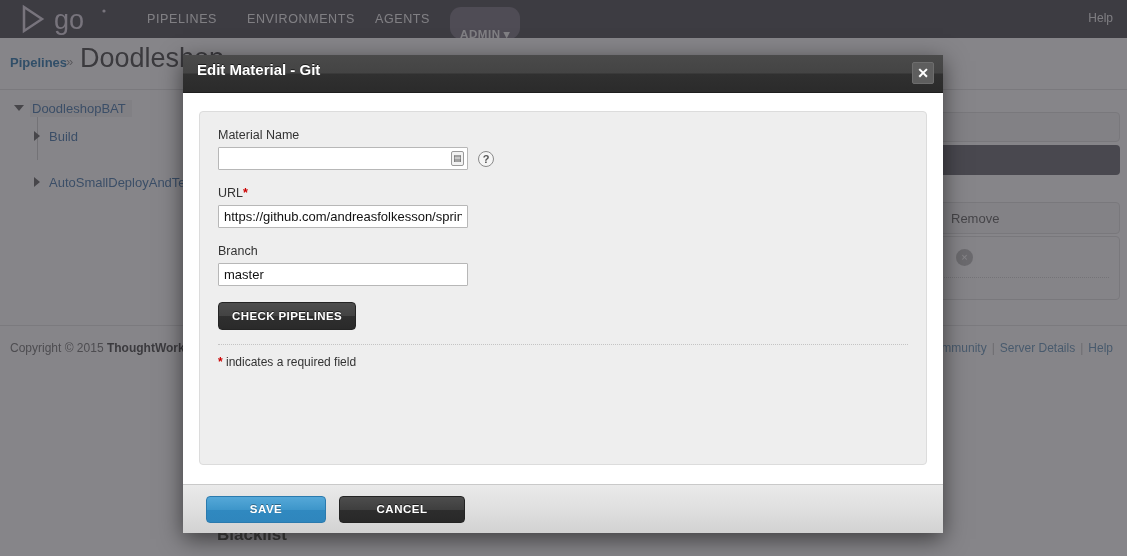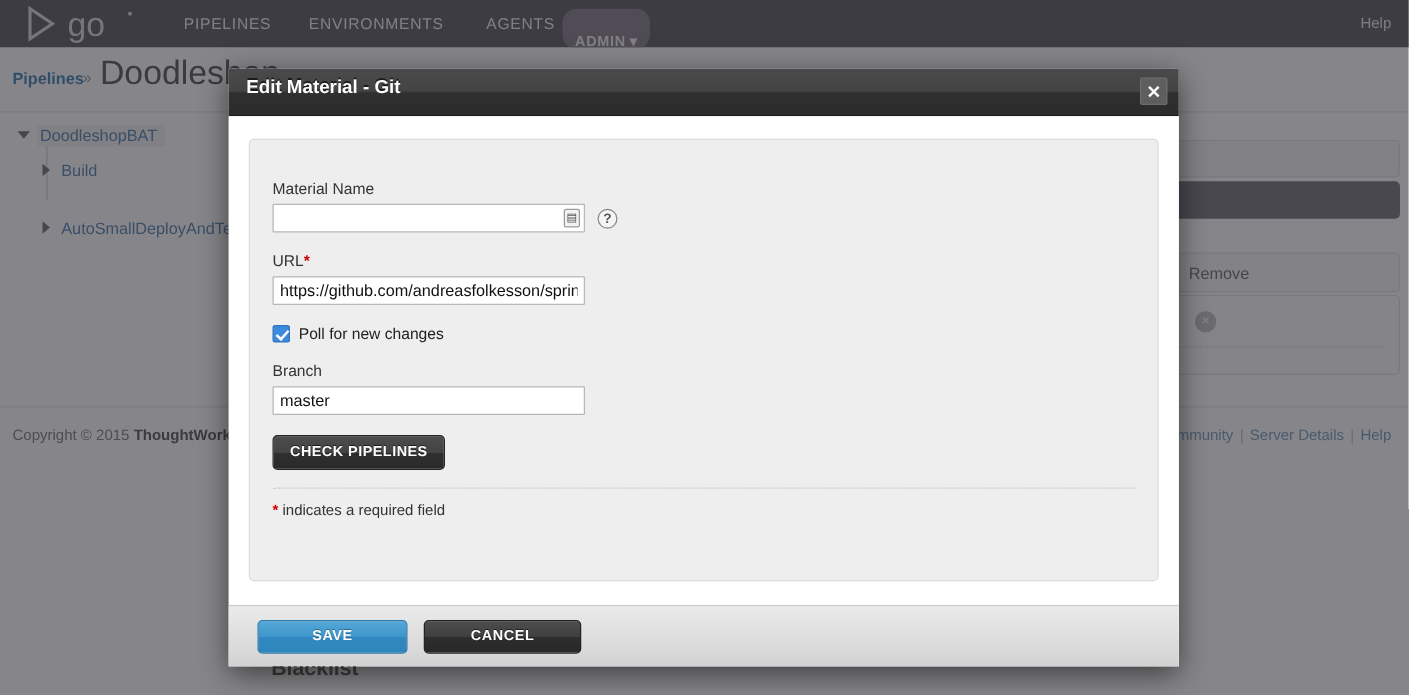--- a/index.html
+++ b/index.html
@@ -131,21 +131,21 @@
     color: #ffffff; font-size: 14px; font-weight: bold;
     line-height: 20px; text-align: center; cursor: pointer;
   }
   .modal-body {
     position: relative; width: 100%; height: 440px; overflow: hidden;
     background: #ffffff; padding: 18px 16px 0 16px;
   }
 
   .form-panel {
     position: relative; background: #eeeeee; border: 1px solid #dcdcdc;
-    border-radius: 4px; padding: 32px 18px 16px 18px; height: 354px;
+    border-radius: 4px; padding: 16px 18px 16px 18px; height: 354px;
   }
   .field-label {
     font-size: 12.5px; color: #333333; margin-bottom: 5px; display: block;
   }
   .req { color: #cc0000; font-weight: bold; }
   .text-input {
     width: 250px; height: 23px; border: 1px solid #b7b7b7;
     background: #ffffff; font-size: 13px; color: #111111;
     padding: 2px 5px; font-family: "Liberation Sans", sans-serif;
     outline: none; border-radius: 1px;
@@ -232,21 +232,21 @@
       <div class="logo">
         <svg width="130" height="32" viewBox="0 0 130 32" aria-hidden="true">
           <polygon points="6,4 6,28 24,16" fill="none" stroke="#d9d2de" stroke-width="2.5"></polygon>
           <text x="36" y="26" font-family="Liberation Sans, sans-serif" font-size="27" fill="#d9d2de">go</text>
           <circle cx="86" cy="8" r="1.6" fill="#d9d2de"></circle>
         </svg>
       </div>
       <div class="nav-items">
         <div class="nav-item" style="left:0px;">PIPELINES</div>
         <div class="nav-item" style="left:100px;">ENVIRONMENTS</div>
-        <div class="nav-item" style="left:228px;margin-left:14px;">AGENTS</div>
+        <div class="nav-item" style="left:228px;">AGENTS</div>
         <div class="nav-item admin" style="left:310px;">
           <span>ADMIN</span><span style="margin-left:3px;">▾</span>
         </div>
       </div>
       <div class="nav-help">Help</div>
     </div>
 
     <div class="breadcrumb-bar">
       <div class="crumb-link">Pipelines</div>
       <div class="crumb-sep">»</div>
@@ -311,24 +311,20 @@
           </div>
         </div>
 
         <div class="field-block">
           <label class="field-label">
             <span>URL</span><span class="req">*</span>
           </label>
           <input class="text-input" type="text" value="https://github.com/andreasfolkesson/spring-boot" style="">
         </div>
 
-        <div class="checkbox-row">
-          <span class="cb"></span>
-          <span class="cb-label">Poll for new changes</span>
-        </div>
 
         <div class="field-block">
           <label class="field-label">Branch</label>
           <input class="text-input" type="text" value="master" style="">
         </div>
 
 
         <div>
           <span class="btn-dark">CHECK PIPELINES</span>
         </div>

